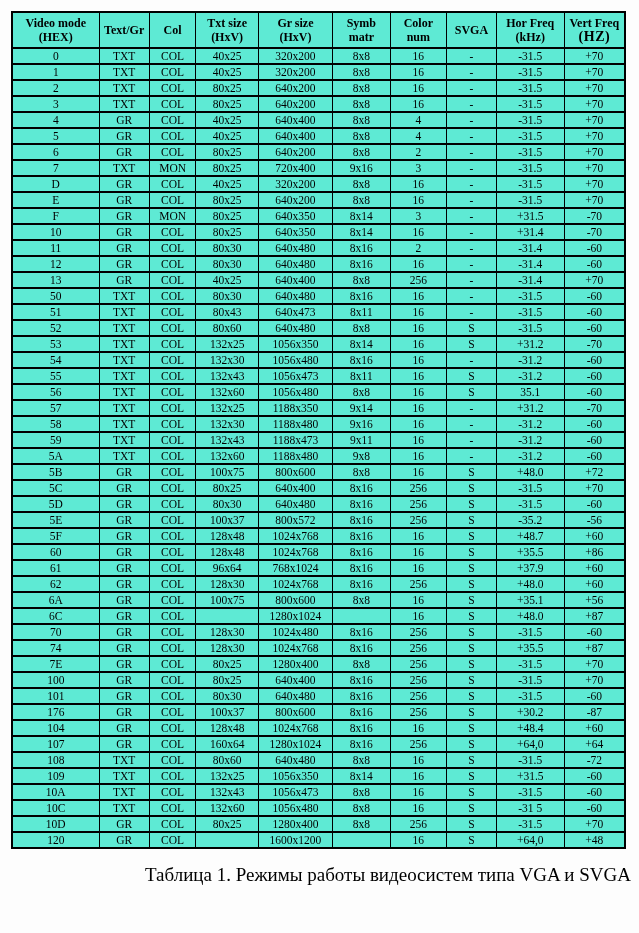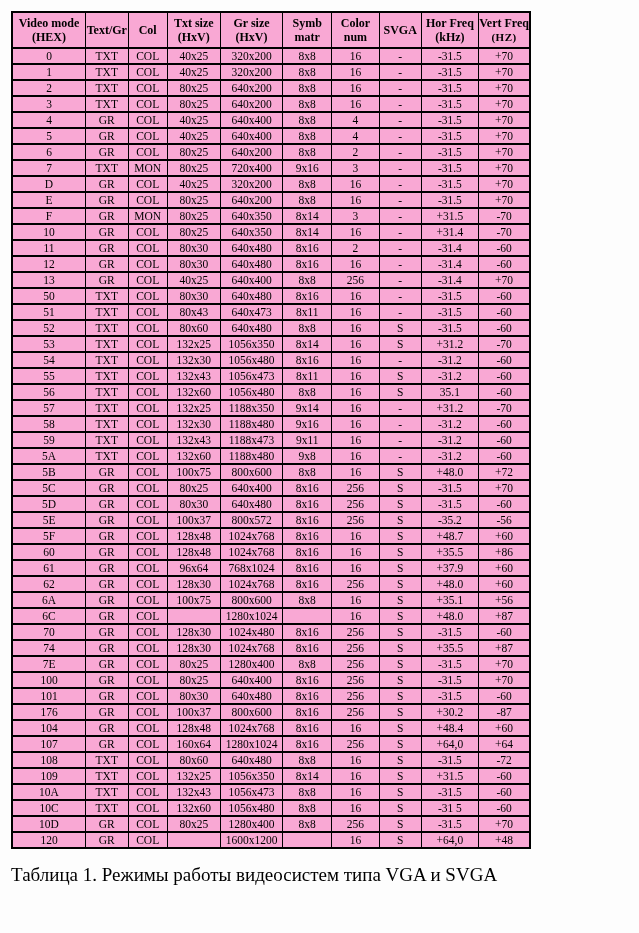--- a/index.html
+++ b/index.html
@@ -13,22 +13,22 @@
     width: 639px;
     height: 933px;
     background: #fdfdfd;
     box-sizing: border-box;
     padding: 11px 8px 0 11px;
     overflow: hidden;
   }
   table.modes {
     border-collapse: collapse;
     table-layout: fixed;
-    width: 520px;
-    background: #f9a8d4;
+    width: 615px;
+    background: #5eead4;
   }
   table.modes th, table.modes td {
     border: solid #000;
     border-width: 2px 1px;
     text-align: center;
     vertical-align: middle;
     padding: 0;
     overflow: hidden;
     white-space: nowrap;
   }
@@ -40,31 +40,31 @@
     font-weight: bold;
     font-size: 12px;
     line-height: 14px;
     height: 34px;
   }
   table.modes th .h-line2 {
     display: block;
     font-size: 12px;
   }
   table.modes th .h-line2.small {
-    font-size: 11px;
+    font-size: 14px;
     letter-spacing: 0.5px;
   }
   table.modes td {
     font-size: 11.5px;
     line-height: 14px;
     height: 14px;
   }
   .caption {
     margin: 14px 0 0 0;
-    text-align: left;
+    text-align: right;
     font-size: 19px;
     line-height: 24px;
   }
 </style>
 </head>
 <body>
 
 <div class="page">
   <table class="modes">
     <colgroup id="modes-colgroup">

